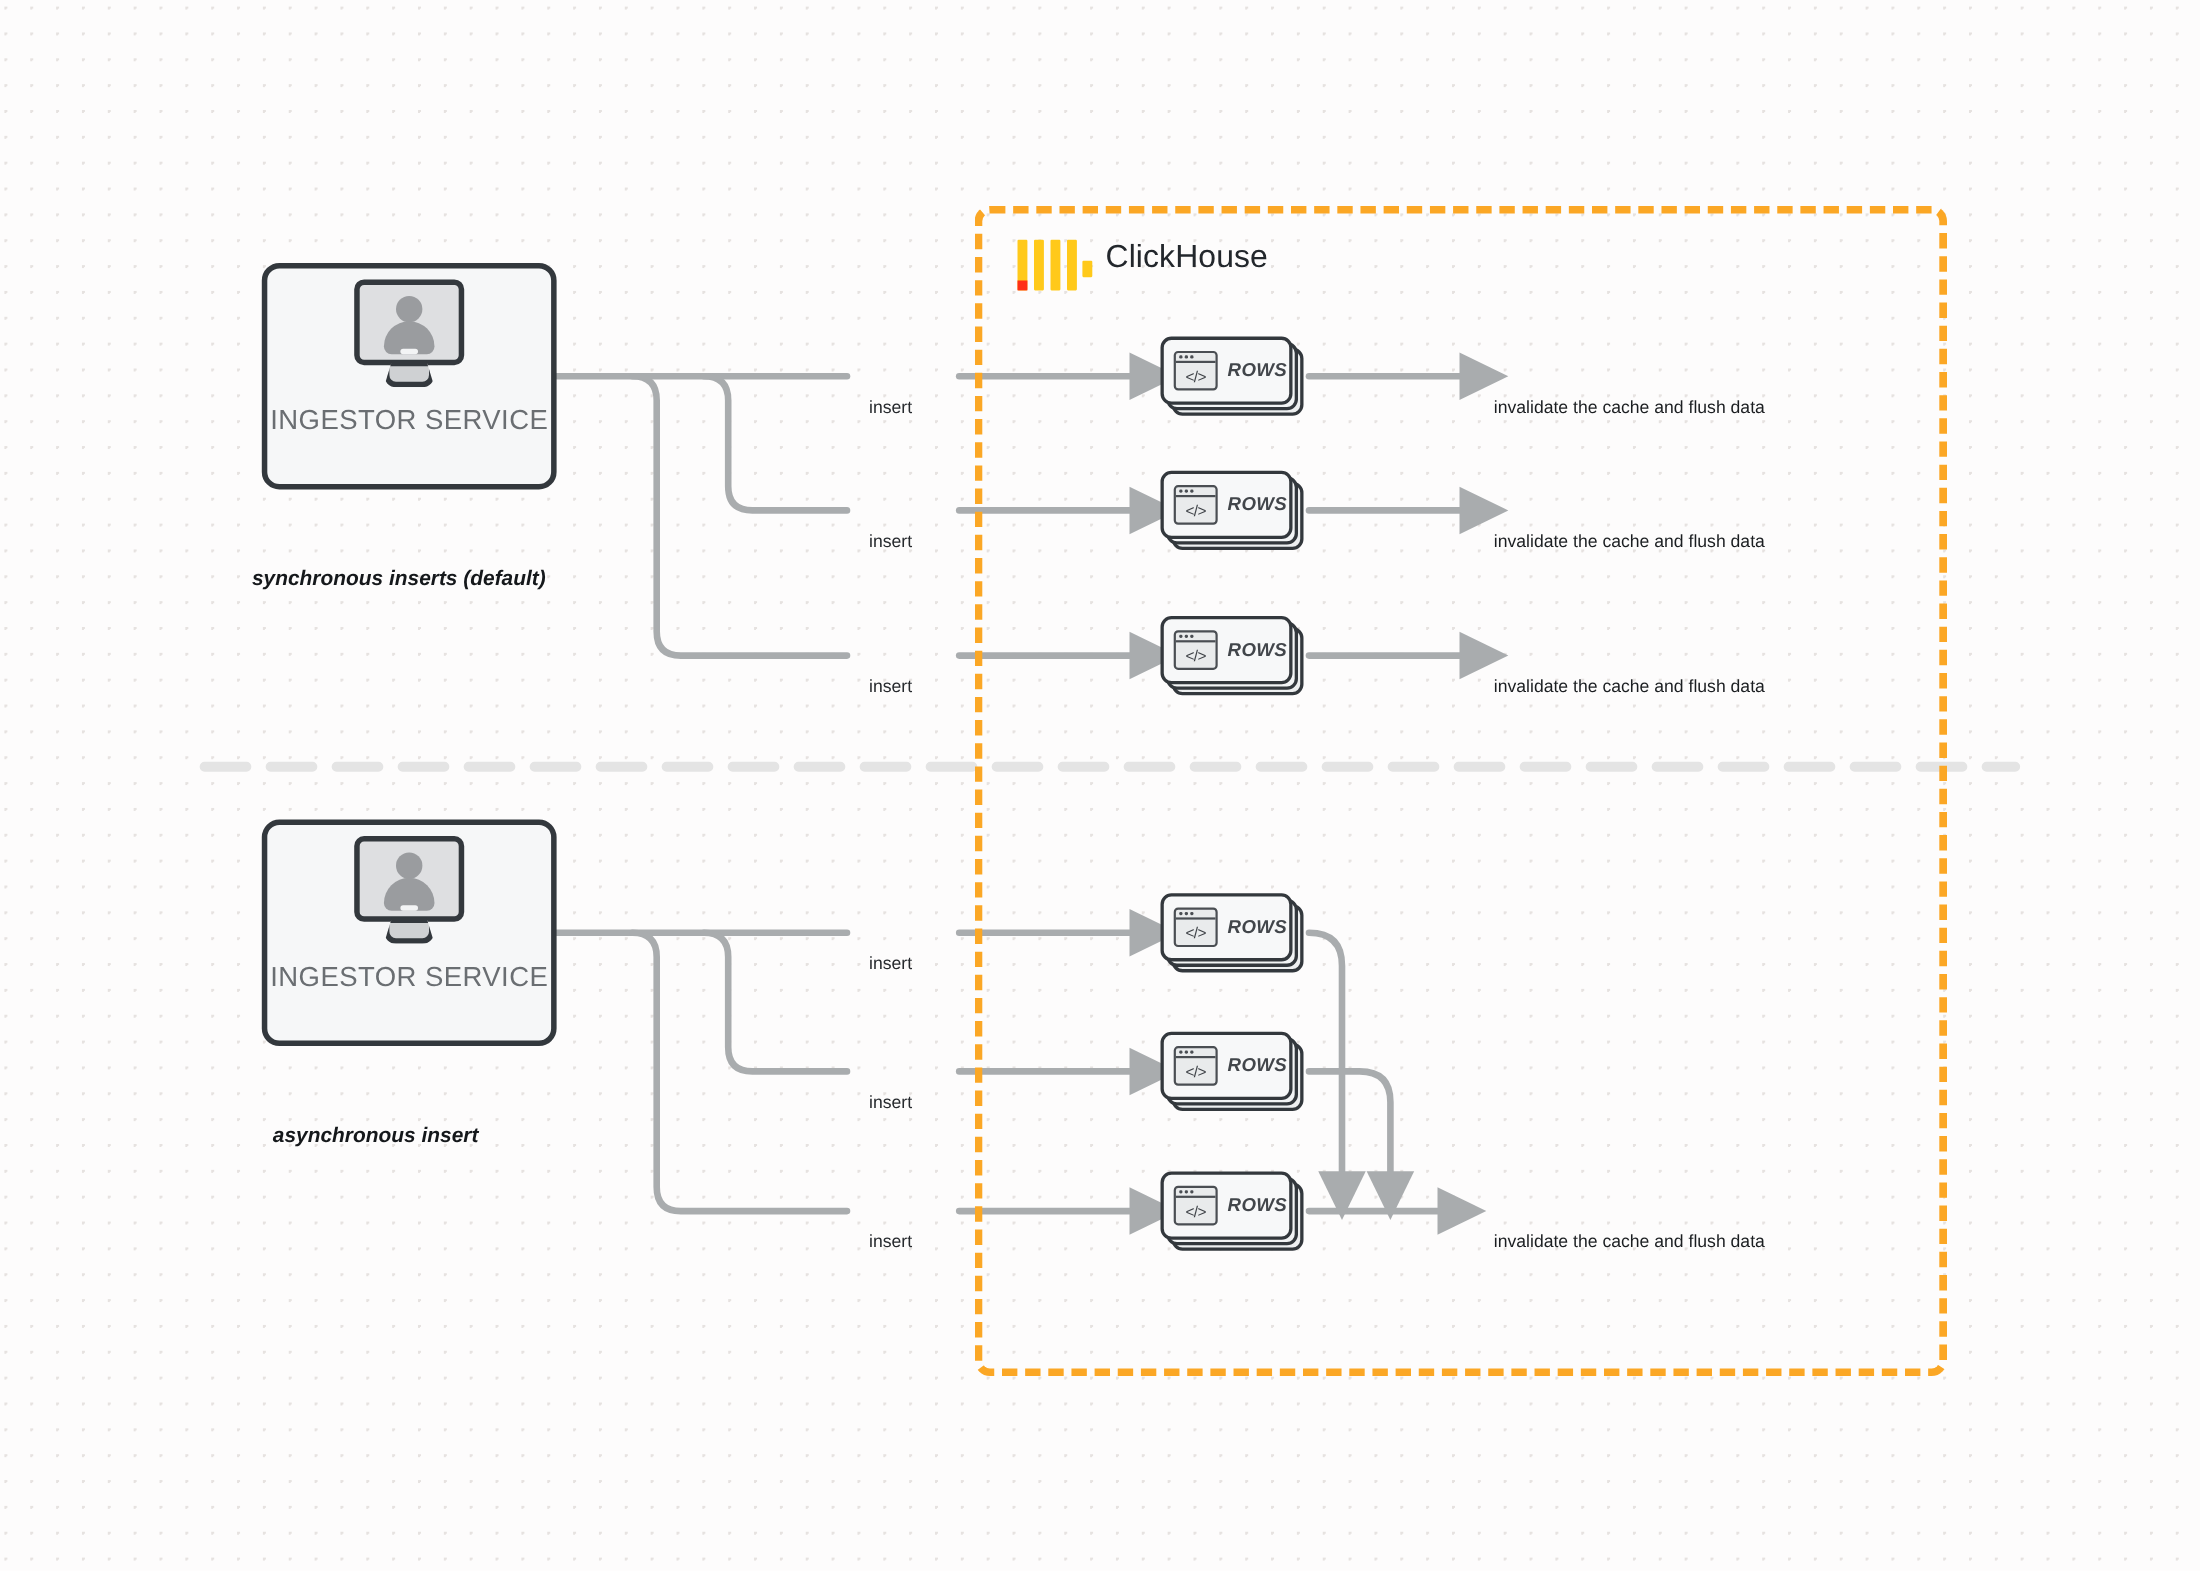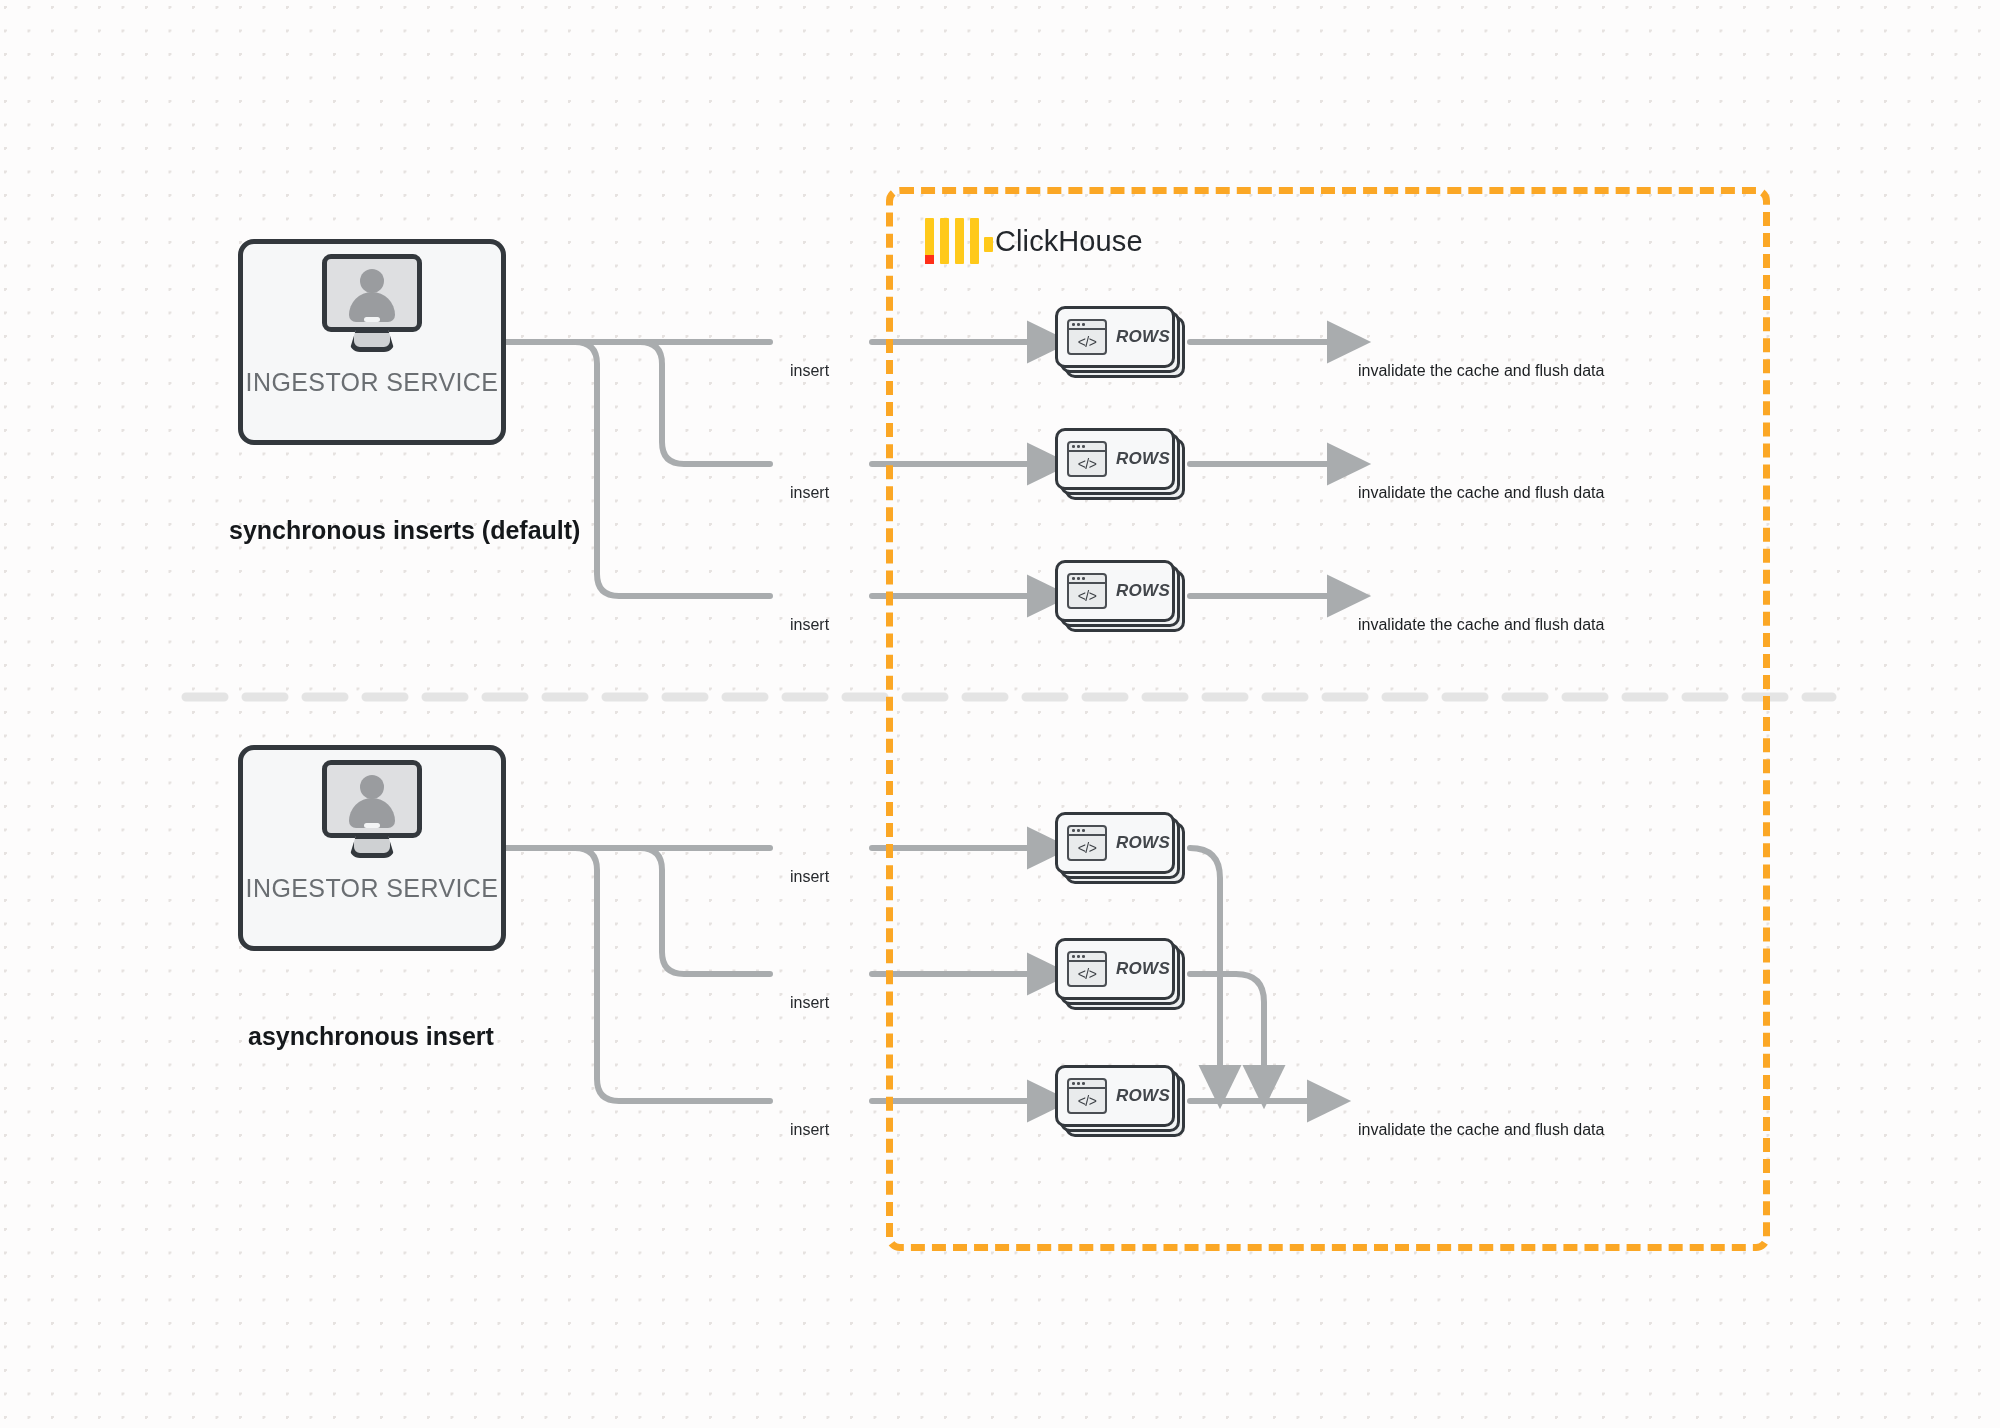--- a/index.html
+++ b/index.html
@@ -39,22 +39,21 @@
     height: 1064px;
     border: 7px dashed #FBA725;
     border-radius: 14px;
     box-sizing: border-box;
   }
   .ch-header {
     position: absolute;
     left: 925px;
     top: 218px;
     display: flex;
-    align-items: center;
-    gap: 8px;
+    gap: 18px;
   }
   .ch-logo {
     position: relative;
     width: 62px;
     height: 46px;
   }
   .ch-logo .bar {
     position: absolute;
     top: 0;
     width: 9px;
@@ -168,24 +167,25 @@
     margin-top: 16px;
     font-size: 25px;
     color: #6A6E72;
     letter-spacing: 0.4px;
     white-space: nowrap;
   }
 
   
   .caption {
     position: absolute;
-    font-size: 25px;
+    font-size: 19px;
     font-weight: bold;
     color: #15181B;
     white-space: nowrap;
+    font-style: italic;
   }
   .caption.sync  { left: 229px; top: 516px; }
   .caption.async { left: 248px; top: 1022px; }
 
   
   .rows-card {
     position: absolute;
     width: 130px;
     height: 72px;
   }

